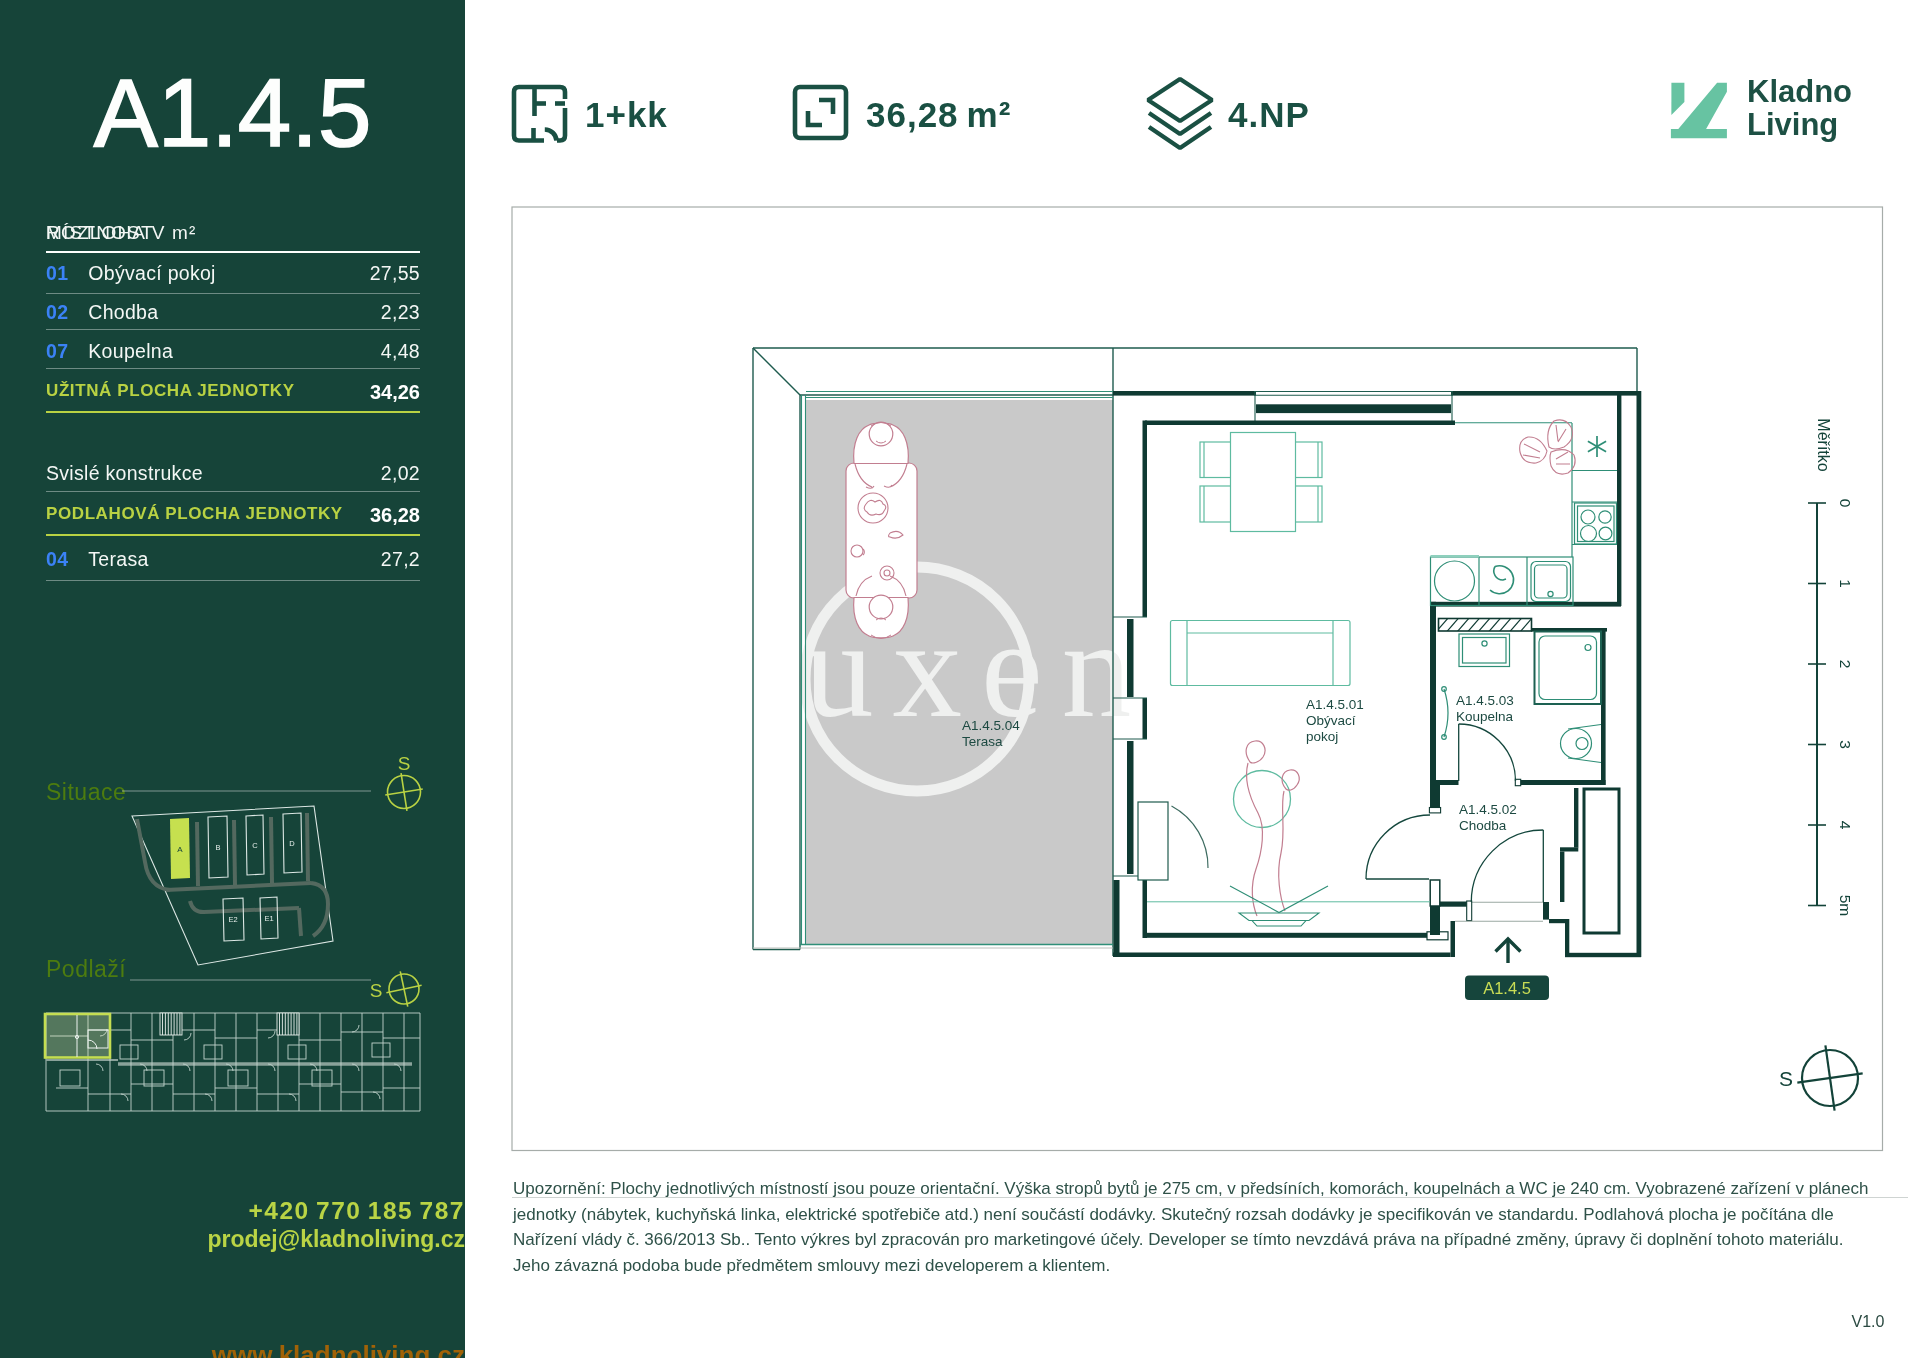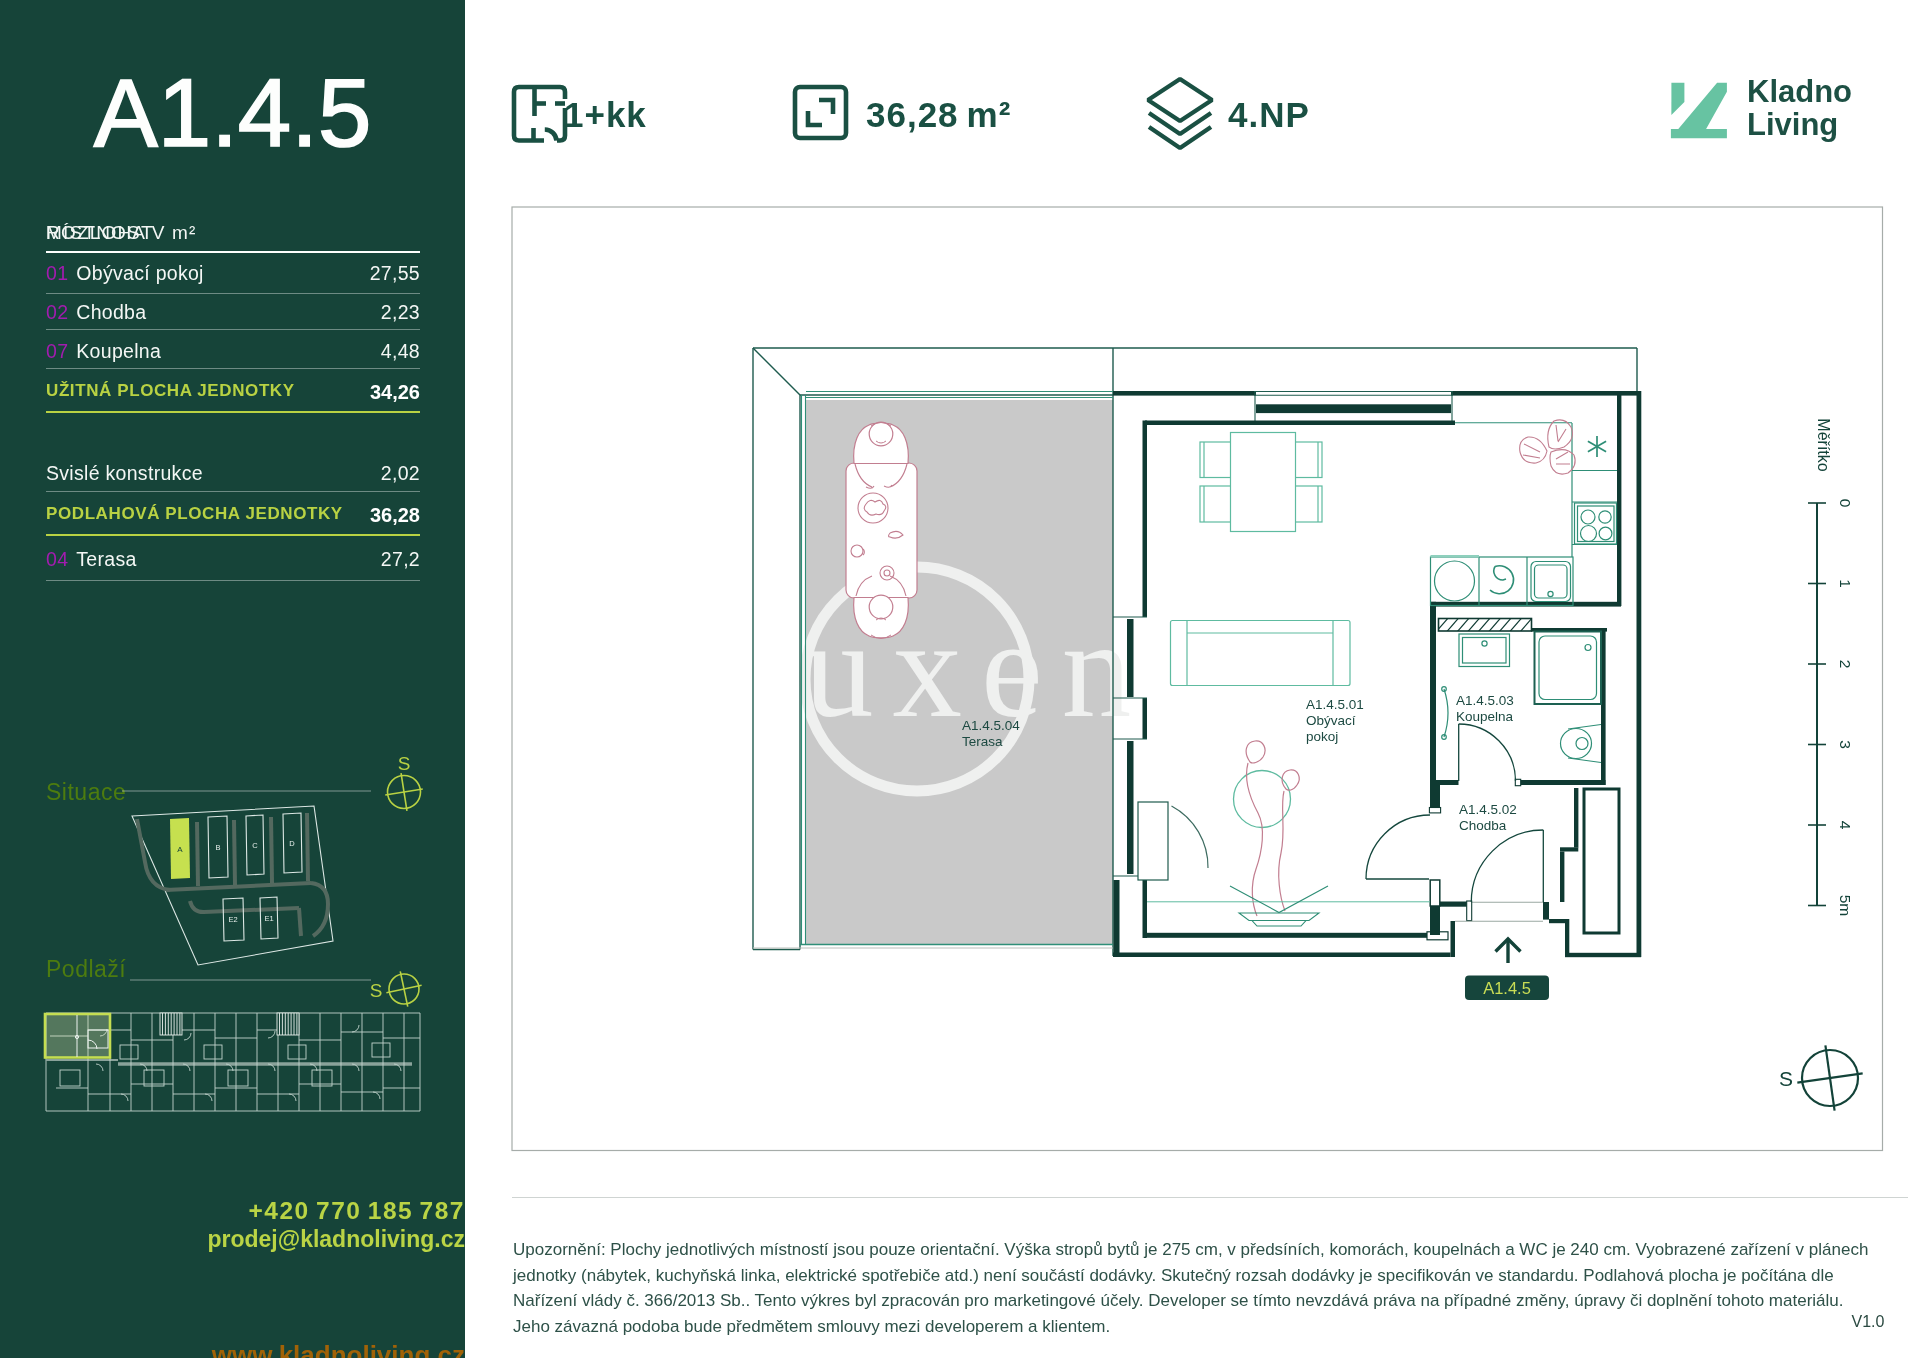--- a/index.html
+++ b/index.html
@@ -1,30 +1,30 @@
 <!DOCTYPE html>
 <html><head><meta charset="utf-8"><title>A1.4.5</title>
 <style>
 *{margin:0;padding:0;box-sizing:border-box}
 html,body{width:1920px;height:1358px;background:#fff;font-family:"Liberation Sans",sans-serif;overflow:hidden;position:relative}
 .abs{position:absolute}
 .sidebar{position:absolute;left:0;top:0;width:465px;height:1358px;background:#164439;color:#fff}
 .title{position:absolute;left:0;top:58px;width:465px;text-align:center;font-size:96px;font-weight:400;letter-spacing:0px;color:#fdfefd;-webkit-text-stroke:1.7px #fdfefd}
 .thead{position:absolute;font-size:19px;letter-spacing:1.2px;color:#f2f6f4;font-weight:500}
 .trow{position:absolute;left:46px;width:374px;font-size:19.5px;color:#f4f7f5;letter-spacing:.3px}
-.trow .num{color:#a21caf;font-weight:400;margin-right:8px}
+.trow .num{color:#3b82f6;font-weight:700;margin-right:20px}
 .trow .val{position:absolute;right:0;top:0}
 .trow.sum{color:#b9d243;font-weight:600;letter-spacing:.6px;font-size:17px}
 .trow.sum .val{color:#fff;font-weight:700;font-size:20px;letter-spacing:0}
 .sep{position:absolute;left:46px;width:374px;height:1px;background:rgba(255,255,255,.38)}
 .sep.strong{height:2px;background:#fdfefd}
 .sep.lime{height:2.4px;background:#b9d243}
 .slabel{position:absolute;left:46px;font-size:23px;color:#4d7c0f;letter-spacing:.5px}
 .contact{position:absolute;width:465px;text-align:right;color:#bad445;font-weight:600}
-.fineprint{position:absolute;left:513px;top:1237px;width:1360px;font-size:17px;line-height:25.5px;color:#2e5148}
+.fineprint{position:absolute;left:513px;top:1176px;width:1360px;font-size:17px;line-height:25.5px;color:#2e5148}
 .v10{position:absolute;left:1838px;top:1313px;width:60px;text-align:center;font-size:16px;color:#2b4a42}
 .hicon-text{position:absolute;font-size:35px;font-weight:700;color:#1a5043;letter-spacing:1px}
 .logo-text{position:absolute;font-size:31px;font-weight:700;color:#1d5044;line-height:33px;letter-spacing:0px}
 </style></head>
 <body>
 
 <div class="sidebar"></div>
 
 <div class="title">A1.4.5</div>
 
@@ -251,21 +251,21 @@
 <polyline points="1149,113 1180,134 1211,113"></polyline>
 <polyline points="1149,127 1180,148 1211,127"></polyline>
 </g>
 
 <g fill="#67c3a2">
 <path d="M1671.4,82.7 L1684.4,82.7 L1684.4,102.1 L1671.4,115.1 Z"></path>
 <path d="M1717.1,82.7 L1726.9,82.7 L1726.9,91.8 L1706.1,128.9 L1726.9,128.9 L1726.9,138.3 L1670.9,138.3 L1670.9,128.9 L1678.3,128.9 Z"></path>
 </g>
 </svg>
 
-<div class="hicon-text" style="left:564px;top:95px">1+kk</div>
+<div class="hicon-text" style="left:585px;top:95px">1+kk</div>
 
 <div class="hicon-text" style="left:866px;top:95px">36,28 m²</div>
 
 <div class="hicon-text" style="left:1228px;top:95px">4.NP</div>
 
 <div class="logo-text" style="left:1747px;top:75px">Kladno<br>Living</div>
 <svg class="abs" style="left:0;top:0" width="1920" height="1358" viewBox="0 0 1920 1358" fill="none">
 
 <rect x="512" y="207" width="1370.5" height="943.5" stroke="#a6aca9" stroke-width="1.2"></rect>
 

